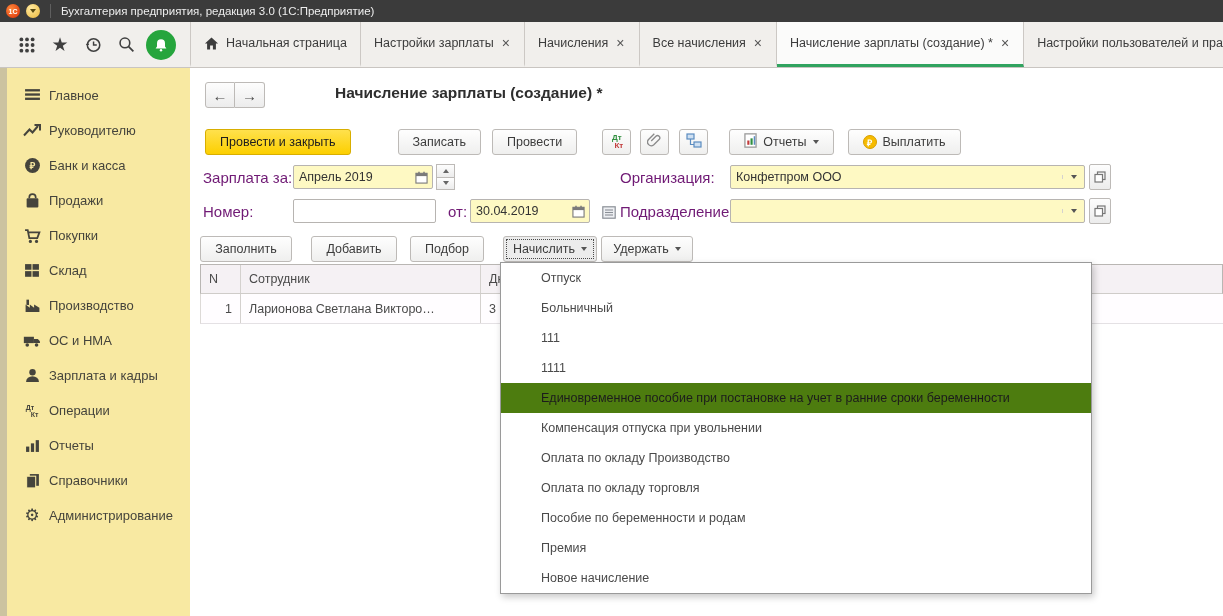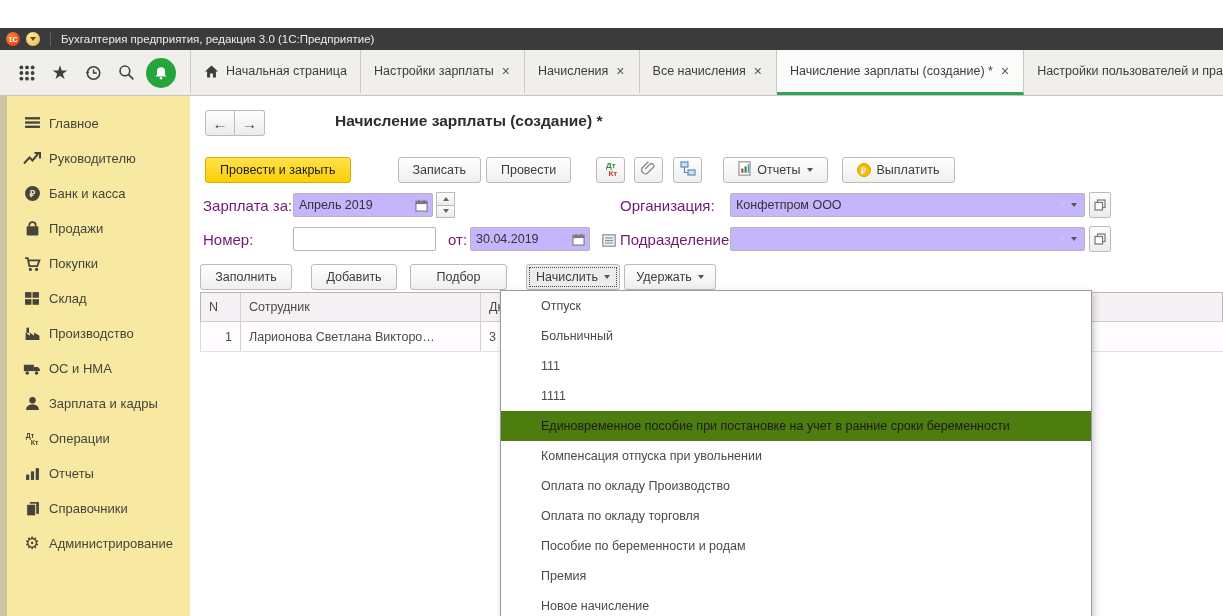--- a/index.html
+++ b/index.html
@@ -1,21 +1,21 @@
 <!DOCTYPE html>
 <html><head>
 <meta charset="utf-8">
 <style>
   * { margin:0; padding:0; box-sizing:border-box; }
   html,body { width:1223px; height:616px; overflow:hidden;
     font-family:"Liberation Sans","DejaVu Sans",sans-serif; font-size:12.5px; color:#3f3f3f;
     background:#fff; }
 
   
-  .titlebar { height:22px; background:#3b3b3b; display:flex; align-items:center; padding:0 6px; gap:6px;margin-top:28px; }
+  .titlebar { height:22px; background:#3b3b3b; display:flex; align-items:center; padding:0 6px; gap:6px; }
   .logo-1c { width:14px; height:14px; border-radius:50%; background:radial-gradient(circle at 35% 35%, #ff8a3c, #d92b04);
     color:#fff; font-size:7px; font-weight:bold; display:flex; align-items:center; justify-content:center; }
   .title-chevron { width:14px; height:14px; border-radius:50%; background:radial-gradient(circle at 35% 30%, #ffe9a0, #edb93a);
     display:flex; align-items:center; justify-content:center; }
   .title-chevron .tri { width:0; height:0; border-left:3px solid transparent; border-right:3px solid transparent; border-top:4px solid #5a4a10; }
   .titlebar .sep { width:1px; height:14px; background:#5f5f5f; margin:0 4px; }
   .titlebar .wtitle { color:#ededed; font-size:11.5px; }
 
   
   .tabbar { height:46px; background:#f1efec; border-bottom:1px solid #c9c5c1; display:flex; align-items:stretch; }
@@ -60,21 +60,21 @@
   .dtkt-btn { font-size:8px; font-weight:bold; line-height:8px; }
   .dtkt-btn .dt { color:#2f8f3e; } .dtkt-btn .kt { color:#c23b3b; }
   .caret { width:0; height:0; border-left:3.5px solid transparent; border-right:3.5px solid transparent; border-top:4px solid #555; }
   .ruble-coin { width:14px; height:14px; border-radius:50%; background:#f6bb00; border:1px solid #d79e00;
     color:#fff; font-size:9px; font-weight:bold; display:flex; align-items:center; justify-content:center; }
 
   
   .flabel { position:absolute; font-size:15px; color:#701a75;text-align:center; }
   .finput { position:absolute; height:24px; border:1px solid #b7b4b1; border-radius:2px; background:#fff;
     font-family:inherit; font-size:12.5px; color:#333; padding:0 4px; }
-  .fieldbox { position:absolute; height:24px; border:1px solid #b7b4b1; border-radius:2px; background:#c4b5fd;
+  .fieldbox { position:absolute; height:24px; border:1px solid #b7b4b1; border-radius:2px; background:#fef9c3;
     display:flex; align-items:center; }
   .fieldbox input { flex:1; border:none; outline:none; font-family:inherit; font-size:12.5px; color:#333; padding:0 5px; min-width:0; background:transparent; }
   .cal-ico, .dd-ico { width:22px; display:flex; align-items:center; justify-content:center; flex:0 0 22px; cursor:pointer; }
   .spinner { position:absolute; width:19px; height:26px; display:flex; flex-direction:column; }
   .spinner .sp { flex:1; background:linear-gradient(#fdfdfd,#ececec); border:1px solid #bdbab7; display:flex; align-items:center; justify-content:center; cursor:pointer; }
   .spinner .sp + .sp { border-top:none; }
   .tri-up { width:0; height:0; border-left:3px solid transparent; border-right:3px solid transparent; border-bottom:4px solid #666; }
   .tri-dn { width:0; height:0; border-left:3px solid transparent; border-right:3px solid transparent; border-top:4px solid #666; }
   .sqbtn { position:absolute; width:22px; height:26px; background:linear-gradient(#fdfdfd,#ececec); border:1px solid #bdbab7;
     border-radius:2px; display:flex; align-items:center; justify-content:center; cursor:pointer; }
@@ -318,21 +318,21 @@
 
     <div class="navgroup">
       <span class="navbtn back">←</span>
       <span class="navbtn fwd">→</span>
     </div>
     <div class="page-title">Начисление зарплаты (создание) *</div>
 
     <div class="toolbar">
       <button class="btn btn-primary">Провести и закрыть</button>
       <button class="btn" style="margin-left:47px">Записать</button>
-      <button class="btn" style="margin-left:5px">Провести</button>
+      <button class="btn" style="margin-left:11px">Провести</button>
       <button class="btn iconbtn" style="margin-left:25px">
         <span class="dtkt-btn"><span class="dt">Дт</span><br><span class="kt" style="padding-left:4px">Кт</span></span>
       </button>
       <button class="btn iconbtn" style="margin-left:9px">
         <span>
           <svg width="15" height="15" viewBox="0 0 16 16">
               <path d="M4.5 8.5 L9.5 3.5 a2.4 2.4 0 0 1 3.4 3.4 L7 12.8 a4 4 0 0 1 -5.6 -5.6 L7.8 0.8" fill="none" stroke="#8a8a8a" stroke-width="1.4"></path>
             </svg>
         </span>
       </button>
@@ -429,21 +429,21 @@
     <span class="sqbtn" style="left:899px; top:130px">
       <svg width="12" height="12" viewBox="0 0 12 12">
           <rect x="3.5" y="1" width="7.5" height="7.5" fill="none" stroke="#777" stroke-width="1.2"></rect>
           <rect x="1" y="3.5" width="7.5" height="7.5" fill="#fff" stroke="#777" stroke-width="1.2"></rect>
         </svg>
     </span>
 
     <div class="actions">
       <button class="btn" style="width:92px; justify-content:center">Заполнить</button>
       <button class="btn" style="margin-left:19px; width:86px; justify-content:center">Добавить</button>
-      <button class="btn" style="margin-left:13px; width:97px; justify-content:center">Подбор</button>
+      <button class="btn" style="margin-left:13px; width:74px; justify-content:center">Подбор</button>
       <button class="btn btn-accrue" style="margin-left:19px; width:94px; justify-content:center">
         <span>Начислить</span>
         <span class="caret"></span>
       </button>
       <button class="btn" style="margin-left:4px; width:92px; justify-content:center">
         <span>Удержать</span>
         <span class="caret"></span>
       </button>
     </div>
 

